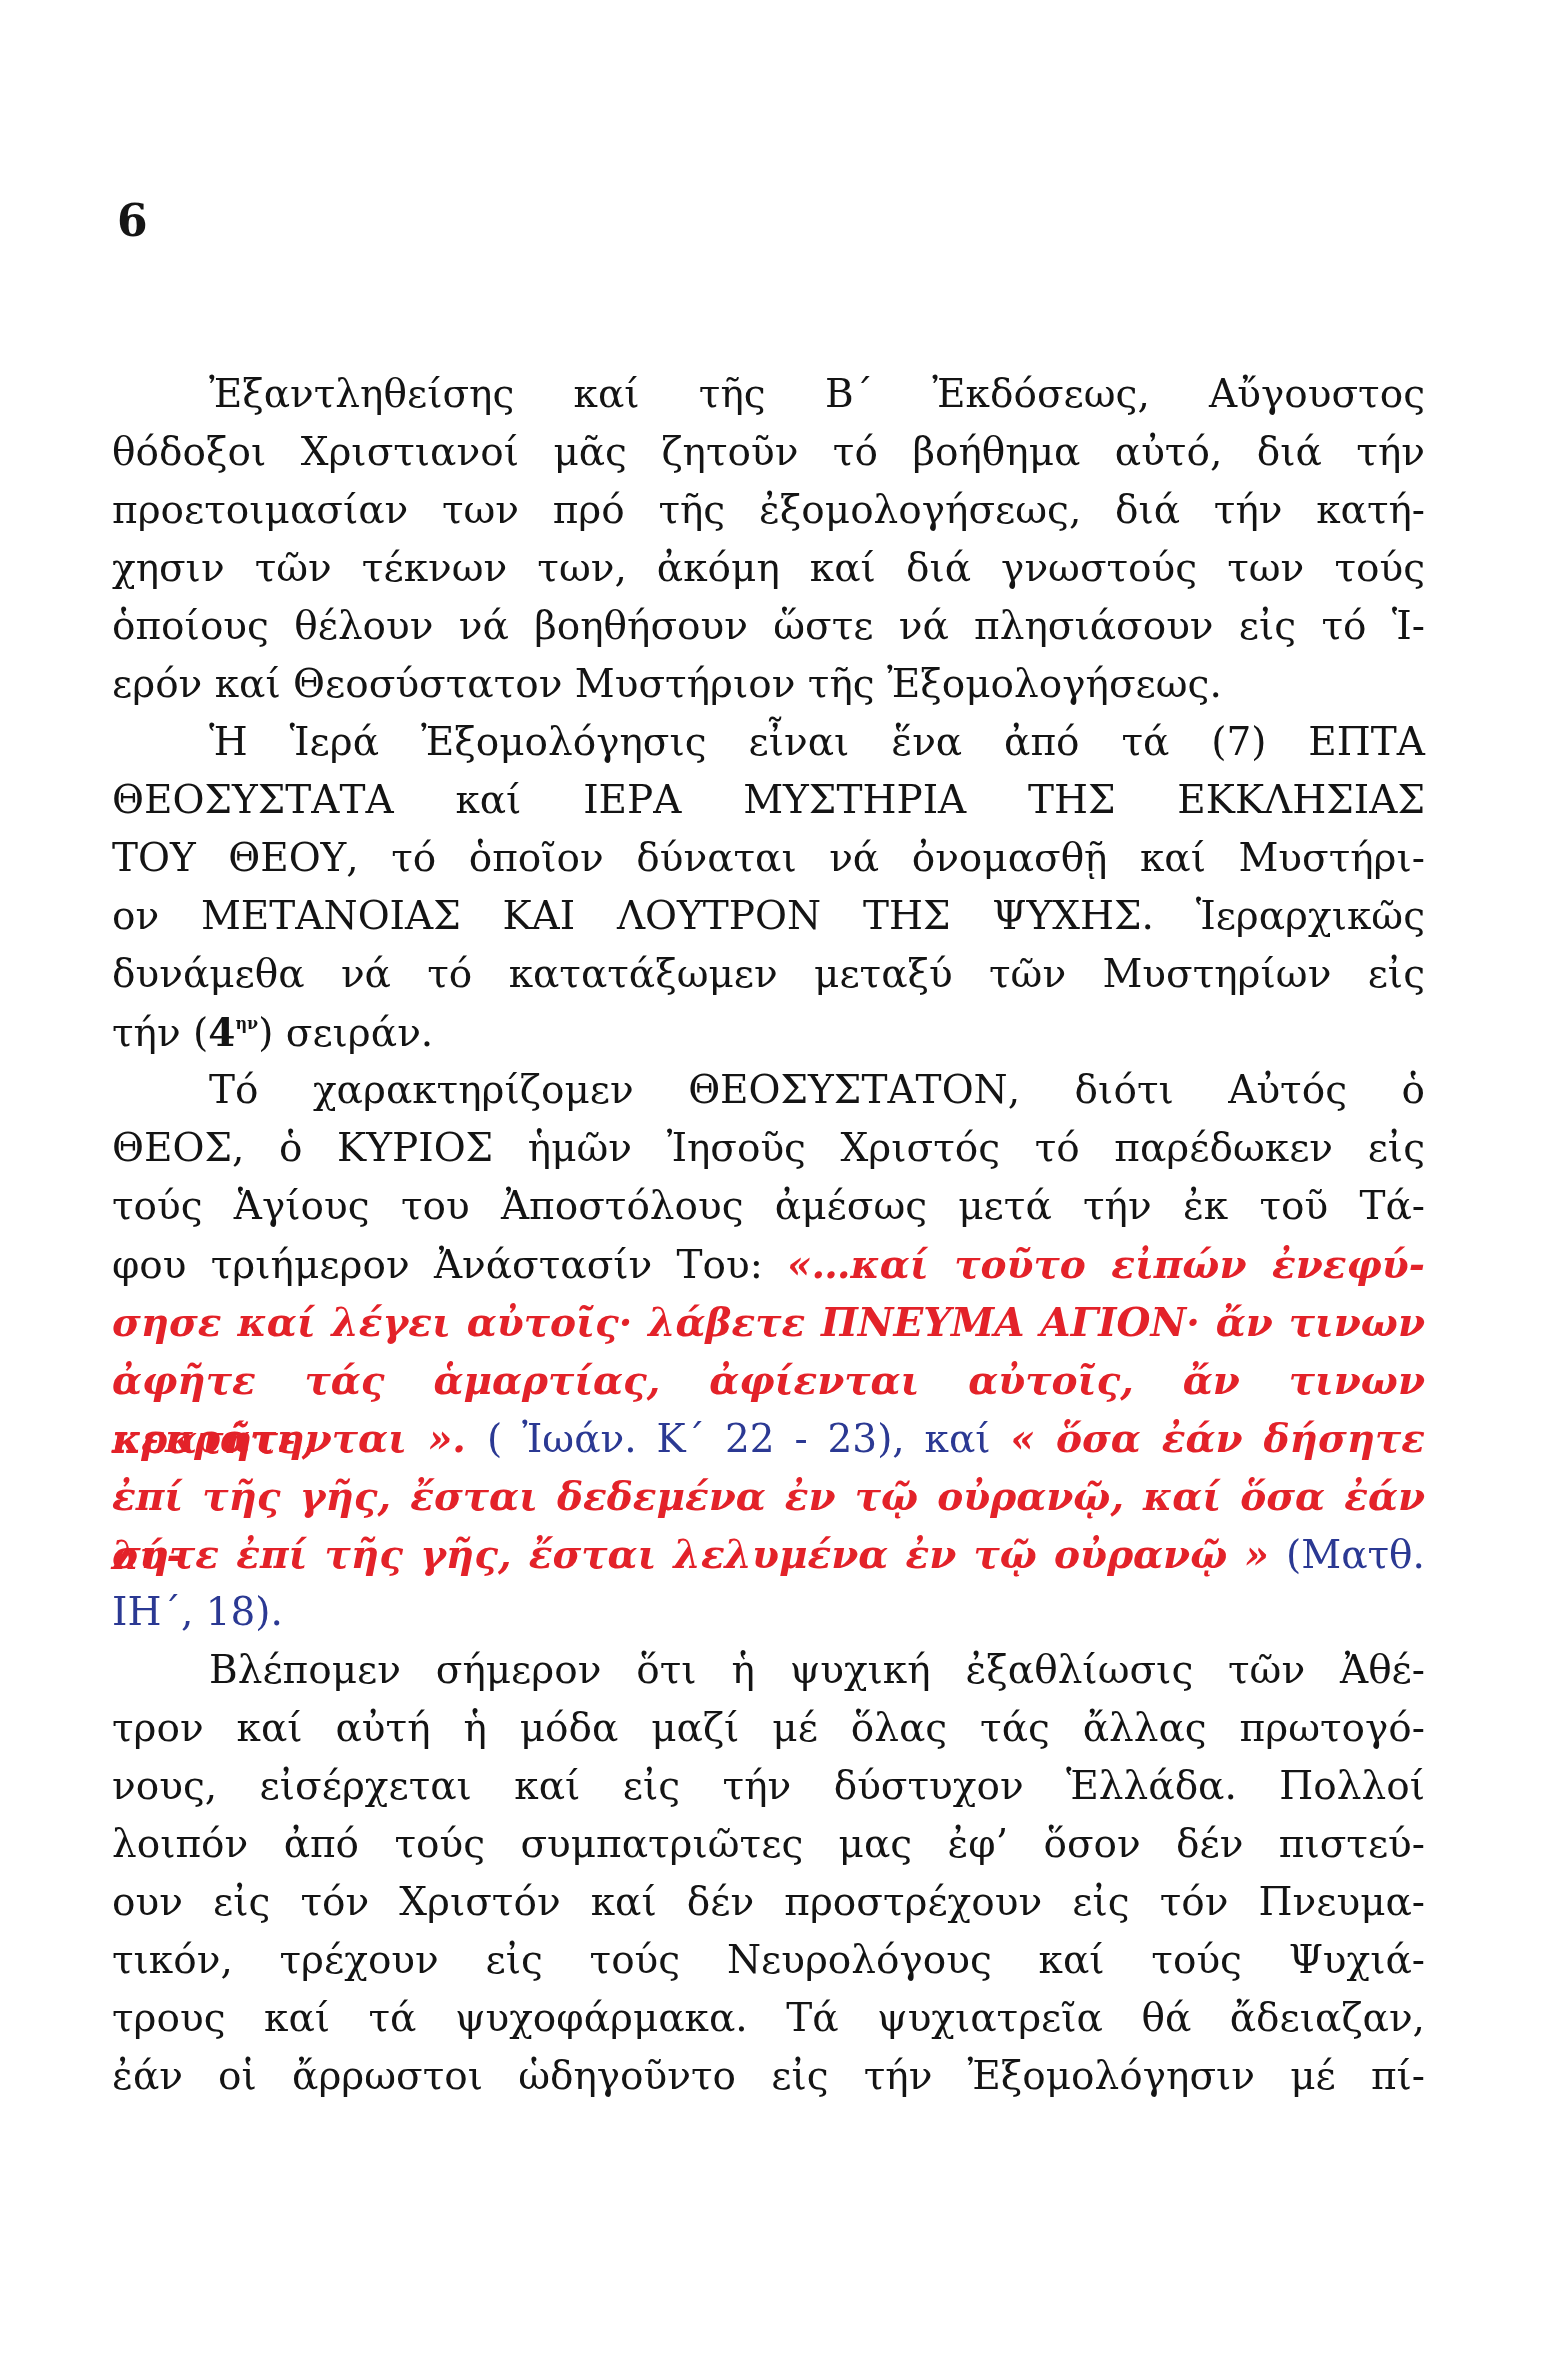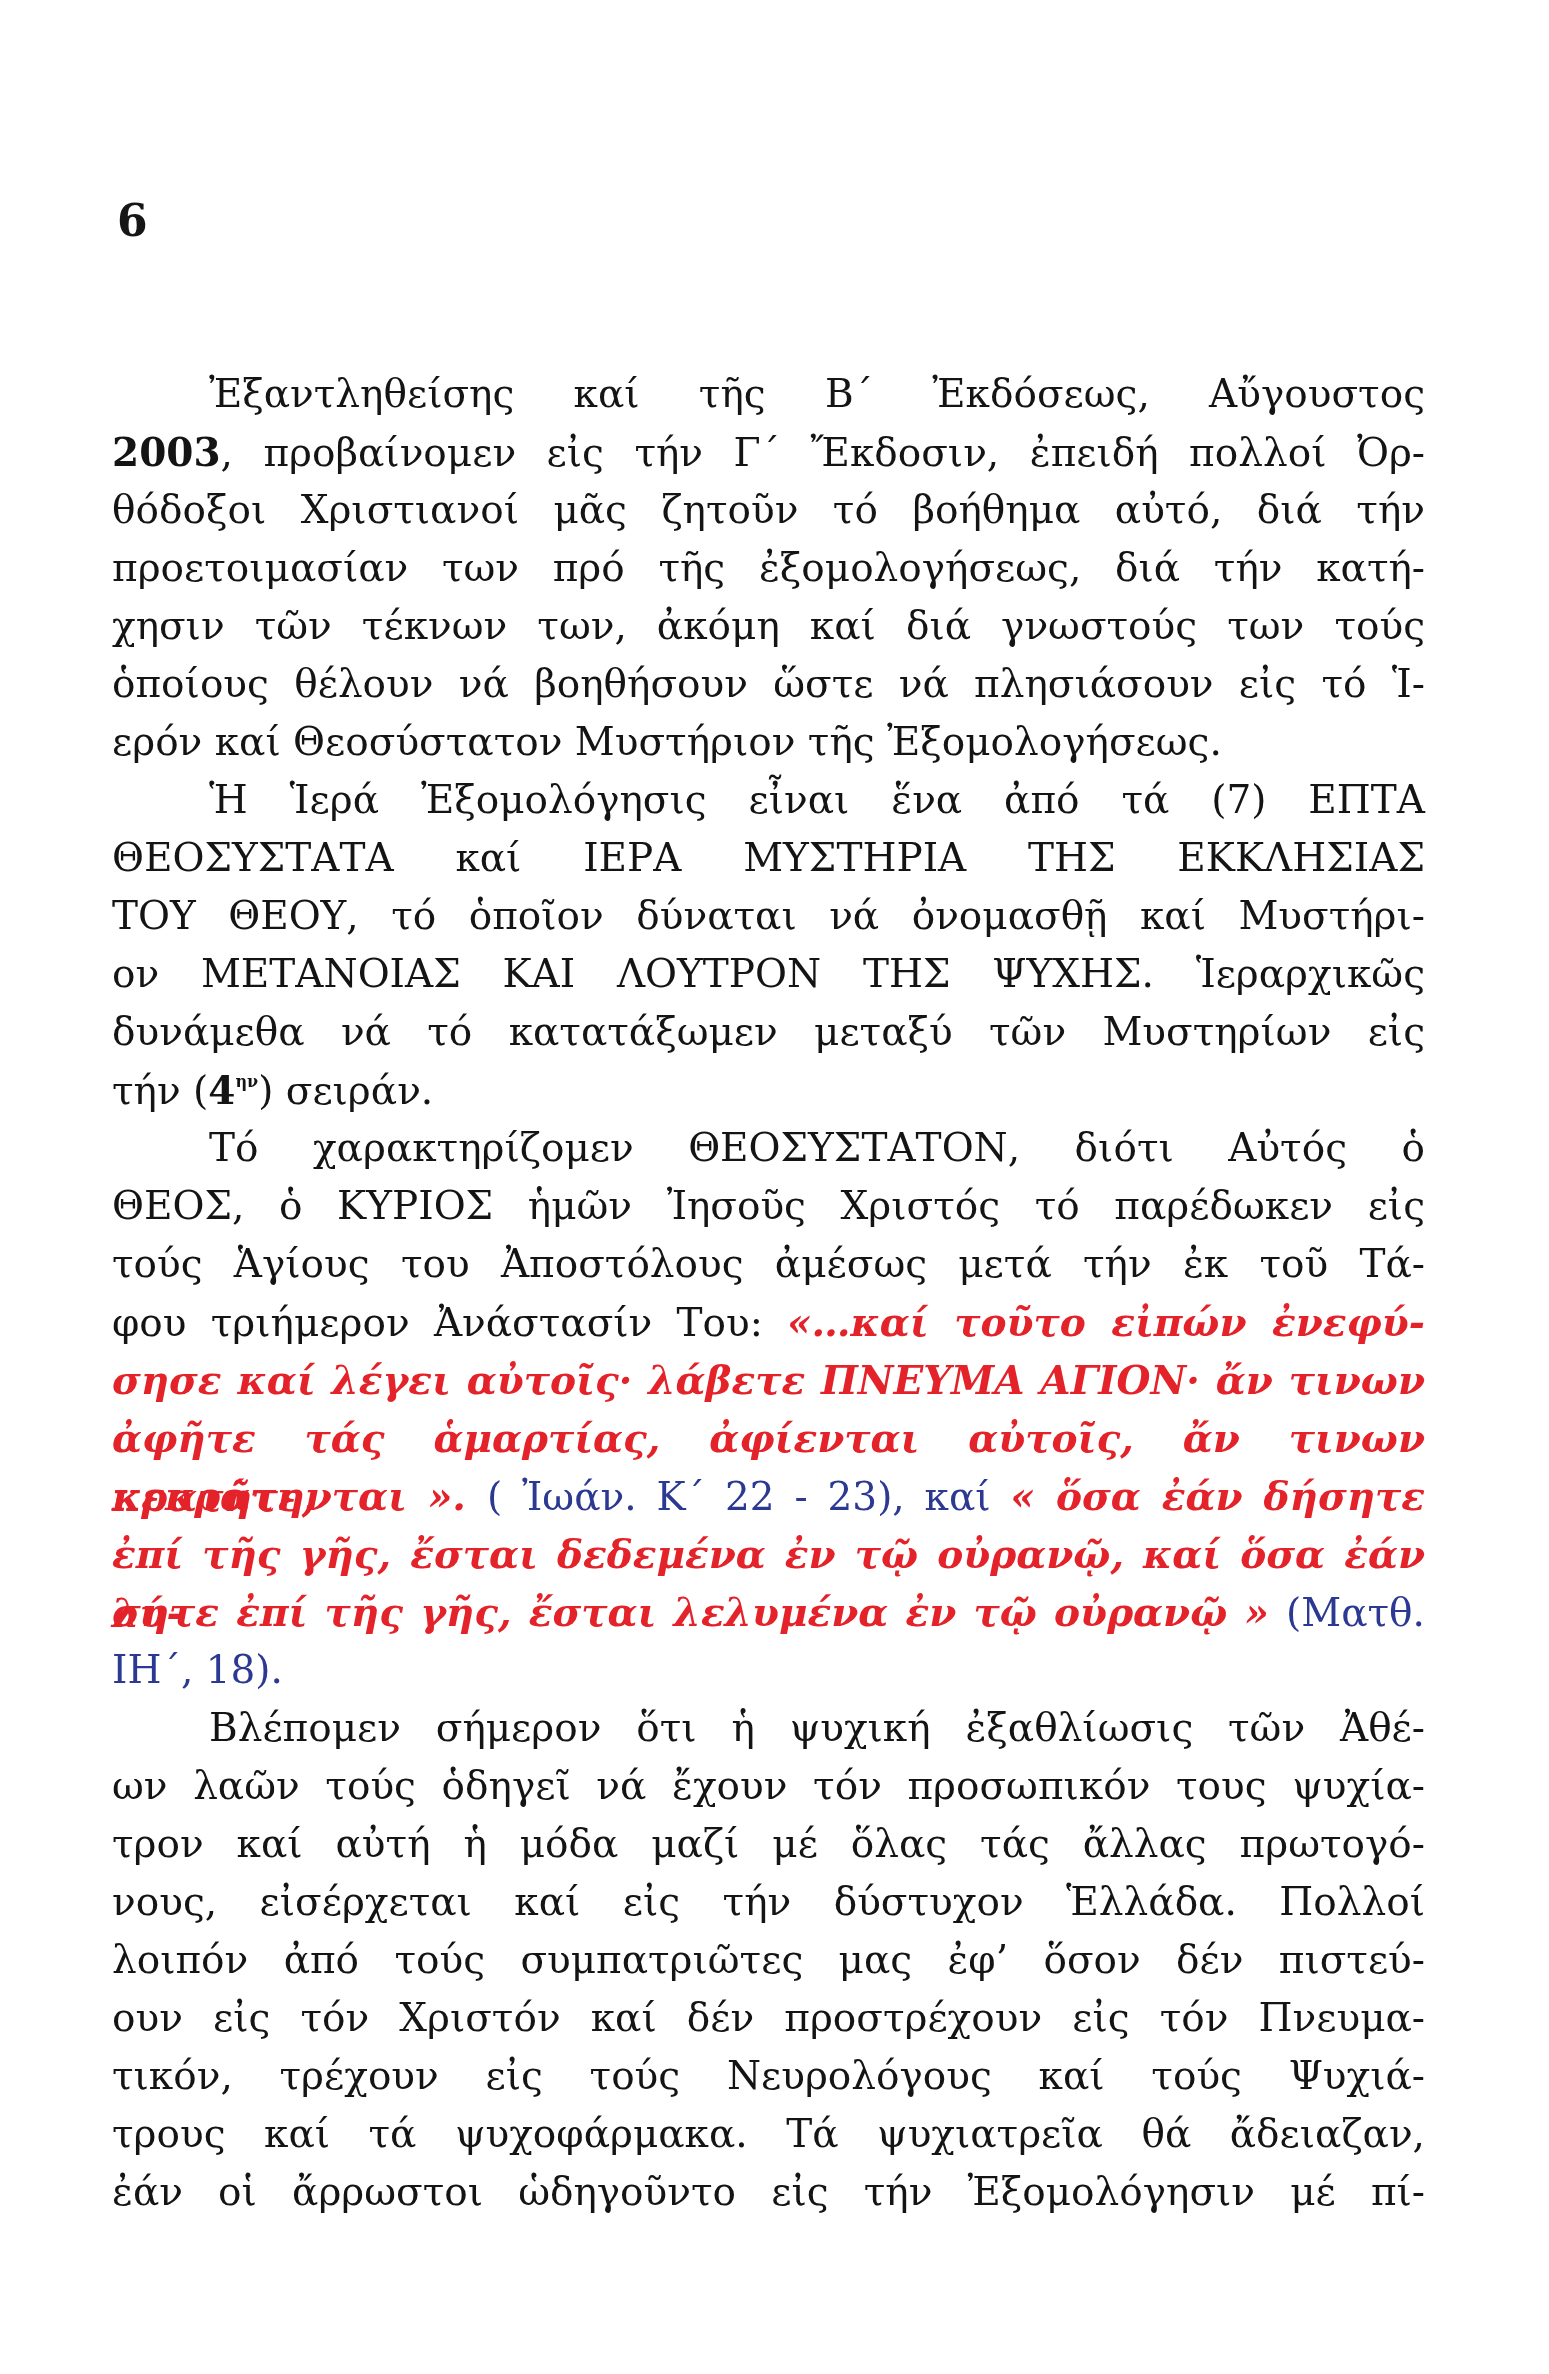--- a/index.html
+++ b/index.html
@@ -48,21 +48,20 @@
 </style>
 </head>
 <body>
 
 <div class="page">
   <div class="page-number">6</div>
 
 
   <div class="body-text">
       <div class="line indent"><span>Ἐξαντληθείσης καί τῆς Β´ Ἐκδόσεως, Αὔγουστος</span></div>
-      <div class="line"><span class="seg-b">2003</span><span>, προβαίνομεν εἰς τήν Γ´ Ἔκδοσιν, ἐπειδή πολλοί Ὀρ-</span></div>
       <div class="line"><span>θόδοξοι Χριστιανοί μᾶς ζητοῦν τό βοήθημα αὐτό, διά τήν</span></div>
       <div class="line"><span>προετοιμασίαν των πρό τῆς ἐξομολογήσεως, διά τήν κατή-</span></div>
       <div class="line"><span>χησιν τῶν τέκνων των, ἀκόμη καί διά γνωστούς των τούς</span></div>
       <div class="line"><span>ὁποίους θέλουν νά βοηθήσουν ὥστε νά πλησιάσουν εἰς τό Ἱ-</span></div>
       <div class="line last"><span>ερόν καί Θεοσύστατον Μυστήριον τῆς Ἐξομολογήσεως.</span></div>
       <div class="line indent"><span>Ἡ Ἱερά Ἐξομολόγησις εἶναι ἕνα ἀπό τά (7) ΕΠΤΑ</span></div>
       <div class="line"><span>ΘΕΟΣΥΣΤΑΤΑ καί ΙΕΡΑ ΜΥΣΤΗΡΙΑ ΤΗΣ ΕΚΚΛΗΣΙΑΣ</span></div>
       <div class="line"><span>ΤΟΥ ΘΕΟΥ, τό ὁποῖον δύναται νά ὀνομασθῇ καί Μυστήρι-</span></div>
       <div class="line"><span>ον ΜΕΤΑΝΟΙΑΣ ΚΑΙ ΛΟΥΤΡΟΝ ΤΗΣ ΨΥΧΗΣ. Ἱεραρχικῶς</span></div>
       <div class="line"><span>δυνάμεθα νά τό κατατάξωμεν μεταξύ τῶν Μυστηρίων εἰς</span></div>
@@ -71,21 +70,20 @@
       <div class="line"><span>ΘΕΟΣ, ὁ ΚΥΡΙΟΣ ἡμῶν Ἰησοῦς Χριστός τό παρέδωκεν εἰς</span></div>
       <div class="line"><span>τούς Ἁγίους του Ἀποστόλους ἀμέσως μετά τήν ἐκ τοῦ Τά-</span></div>
       <div class="line"><span>φου τριήμερον Ἀνάστασίν Του: </span><span class="seg-r">«…καί τοῦτο εἰπών ἐνεφύ-</span></div>
       <div class="line"><span class="seg-r">σησε καί λέγει αὐτοῖς· λάβετε ΠΝΕΥΜΑ ΑΓΙΟΝ· ἄν τινων</span></div>
       <div class="line"><span class="seg-r">ἀφῆτε τάς ἁμαρτίας, ἀφίενται αὐτοῖς, ἄν τινων κρατῆτε,</span></div>
       <div class="line"><span class="seg-r">κεκράτηνται ». </span><span class="seg-u">( Ἰωάν. Κ´ 22 - 23), καί </span><span class="seg-r">« ὅσα ἐάν δήσητε</span></div>
       <div class="line"><span class="seg-r">ἐπί τῆς γῆς, ἔσται δεδεμένα ἐν τῷ οὐρανῷ, καί ὅσα ἐάν λύ-</span></div>
       <div class="line"><span class="seg-r">σητε ἐπί τῆς γῆς, ἔσται λελυμένα ἐν τῷ οὐρανῷ » </span><span class="seg-u">(Ματθ.</span></div>
       <div class="line last"><span class="seg-u">ΙΗ´, 18).</span></div>
       <div class="line indent"><span>Βλέπομεν σήμερον ὅτι ἡ ψυχική ἐξαθλίωσις τῶν Ἀθέ-</span></div>
-      <div class="line"><span>ων λαῶν τούς ὁδηγεῖ νά ἔχουν τόν προσωπικόν τους ψυχία-</span></div>
       <div class="line"><span>τρον καί αὐτή ἡ μόδα μαζί μέ ὅλας τάς ἄλλας πρωτογό-</span></div>
       <div class="line"><span>νους, εἰσέρχεται καί εἰς τήν δύστυχον Ἑλλάδα. Πολλοί</span></div>
       <div class="line"><span>λοιπόν ἀπό τούς συμπατριῶτες μας ἐφ’ ὅσον δέν πιστεύ-</span></div>
       <div class="line"><span>ουν εἰς τόν Χριστόν καί δέν προστρέχουν εἰς τόν Πνευμα-</span></div>
       <div class="line"><span>τικόν, τρέχουν εἰς τούς Νευρολόγους καί τούς Ψυχιά-</span></div>
       <div class="line"><span>τρους καί τά ψυχοφάρμακα. Τά ψυχιατρεῖα θά ἄδειαζαν,</span></div>
       <div class="line"><span>ἐάν οἱ ἄρρωστοι ὡδηγοῦντο εἰς τήν Ἐξομολόγησιν μέ πί-</span></div>
     </div>
 </div>
 

